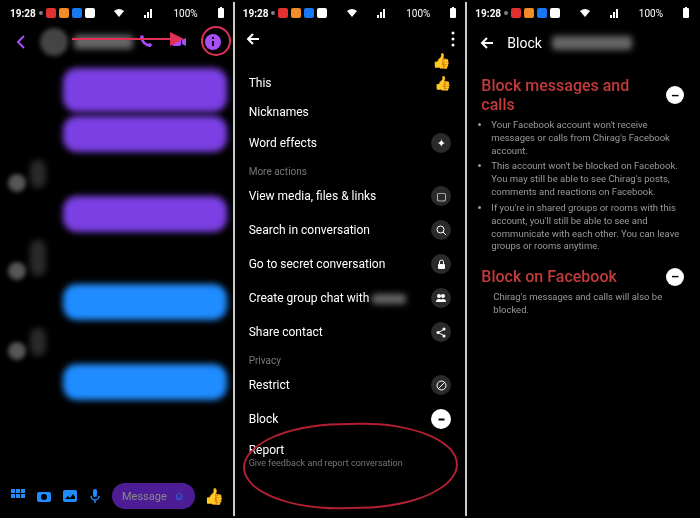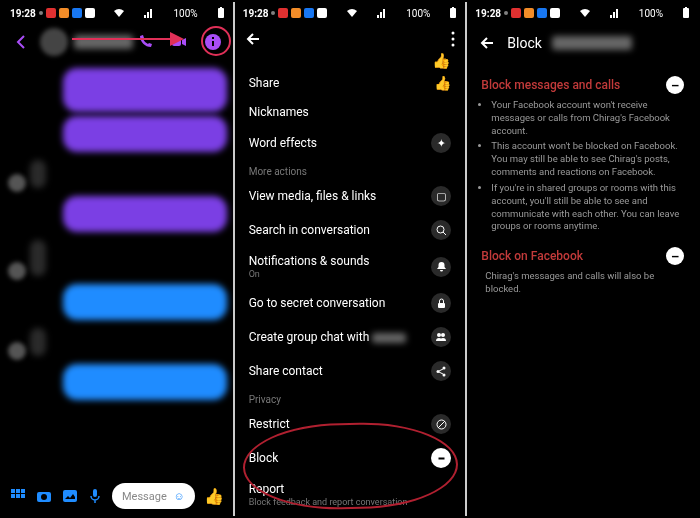--- a/index.html
+++ b/index.html
@@ -81,21 +81,21 @@
   .bubble-row .mini-av { width:18px; height:18px; border-radius:50%; background:#555; filter: blur(2px); align-self:flex-end; }
   .bubble.h2 { height:28px; }
   .bubble.h3 { height:44px; }
   .bubble.h4 { height:36px; }
 
   .input-bar {
     position:absolute; bottom:0; left:0; right:0; height:40px;
     display:flex; align-items:center; gap:10px; padding:0 8px;
   }
   .inp-ic { color:#1f8cff; font-size:16px; }
-  .msg-input { flex:1; height:26px; background:#ffffff; border-radius:14px; padding:0 10px; color:#888; font-size:11px; display:flex; align-items:center; }
+  .msg-input { flex:1; height:26px; background:#4c1d95; border-radius:14px; padding:0 10px; color:#888; font-size:11px; display:flex; align-items:center; }
 
   
   .settings-header {
     display:flex; align-items:center; justify-content:space-between; padding:6px 10px;
   }
   .thumbs { text-align:right; padding-right:14px; color:#1877f2; font-size:15px; height:16px; }
   .menu-list { padding: 0 6px; }
   .menu-item {
     display:flex; align-items:center; justify-content:space-between;
     padding: 7px 8px; font-size:12px; color:#fff;
@@ -118,21 +118,21 @@
   
   .block-header {
     display:flex; align-items:center; gap:10px; padding:10px 12px; font-size:14px;
   }
   .blur-name { display:inline-block; height:14px; width:80px; background:#666; filter: blur(3px); border-radius:3px; }
   .block-body { padding: 6px 14px; }
   .block-row {
     display:flex; align-items:center; justify-content:space-between;
     margin-top:8px;
   }
-  .block-title { color:#c23a3a; font-size:12px; font-weight:500; }
+  .block-title { color:#c23a3a; font-size:16px; font-weight:500; }
   .block-sub { font-size:9.5px; color:#9a9a9a; line-height:1.35; margin-top:5px; }
   .block-sub li { margin-bottom:3px; list-style:disc; margin-left:10px; }
   .learn { margin-top:18px; font-size:13px; color:#fff; }
   .minus { width:18px; height:18px; border-radius:50%; background:#fff; color:#000; display:flex; align-items:center; justify-content:center; font-weight:bold; font-size:13px; }
 
   svg { display:block; }
 </style>
 </head>
 <body>
 
@@ -297,52 +297,41 @@
             <circle cx="2" cy="2" r="1.5" fill="#fff"></circle>
             <circle cx="2" cy="8" r="1.5" fill="#fff"></circle>
             <circle cx="2" cy="14" r="1.5" fill="#fff"></circle>
           </svg>
       </div>
     </div>
     <div class="thumbs" style="margin-top:-2px;">👍</div>
 
     <div class="menu-list">
       <div class="menu-item">
-        <span>Share</span>
+        <span>This</span>
         <span style="color:#1877f2;font-size:14px;">👍</span>
       </div>
       <div class="menu-item">
         <span>Nicknames</span>
       </div>
       <div class="menu-item">
         <span>Word effects</span>
         <span class="right-ic">✦</span>
       </div>
       <div class="section-label">More actions</div>
       <div class="menu-item">
         <span>View media, files &amp; links</span>
         <span class="right-ic">▢</span>
       </div>
       <div class="menu-item">
         <span>Search in conversation</span>
         <span class="right-ic">
           <svg width="11" height="11" viewBox="0 0 11 11">
               <circle cx="4.5" cy="4.5" r="3.5" stroke="#fff" fill="none"></circle>
               <line x1="7" y1="7" x2="10" y2="10" stroke="#fff"></line>
-            </svg>
-        </span>
-      </div>
-      <div class="menu-item">
-        <div>
-          <div>Notifications &amp; sounds</div>
-          <div class="sub">On</div>
-        </div>
-        <span class="right-ic">
-          <svg width="11" height="11" viewBox="0 0 11 11">
-              <path fill="#fff" d="M5.5 1a3 3 0 00-3 3v2L1 8h9L8.5 6V4a3 3 0 00-3-3zM4 9a1.5 1.5 0 003 0z"></path>
             </svg>
         </span>
       </div>
       <div class="menu-item">
         <span>Go to secret conversation</span>
         <span class="right-ic">
           <svg width="9" height="11" viewBox="0 0 9 11">
               <rect x="1" y="5" width="7" height="5" fill="#fff" rx="1"></rect>
               <path stroke="#fff" fill="none" d="M2.5 5V3a2 2 0 014 0v2"></path>
             </svg>
@@ -385,21 +374,21 @@
         <span class="right-ic" style="background:#fff;color:#000;">
           <svg width="11" height="11" viewBox="0 0 11 11">
               <circle cx="5.5" cy="5.5" r="5" fill="#fff"></circle>
               <rect x="2.5" y="4.5" width="6" height="2" fill="#000"></rect>
             </svg>
         </span>
       </div>
       <div class="menu-item" style="padding-bottom:2px;">
         <div>
           <div>Report</div>
-          <div class="sub">Block feedback and report conversation</div>
+          <div class="sub">Give feedback and report conversation</div>
         </div>
       </div>
     </div>
     <div class="oval"></div>
   </div>
 
   <div class="panel">
     <div class="status-bar">
       <div class="status-left">
         <span>19:28</span>
@@ -448,18 +437,18 @@
       <ul class="block-sub">
         <li>Your Facebook account won't receive messages or calls from Chirag's Facebook account.</li>
         <li>This account won't be blocked on Facebook. You may still be able to see Chirag's posts, comments and reactions on Facebook.</li>
         <li>If you're in shared groups or rooms with this account, you'll still be able to see and communicate with each other. You can leave groups or rooms anytime.</li>
       </ul>
 
       <div class="block-row" style="margin-top:14px;">
         <span class="block-title">Block on Facebook</span>
         <span class="minus">–</span>
       </div>
-      <div class="block-sub" style="margin-left:4px;">Chirag's messages and calls will also be blocked.</div>
+      <div class="block-sub" style="margin-left:12px;">Chirag's messages and calls will also be blocked.</div>
 
     </div>
   </div>
 
 </div>
 
 </body></html>

